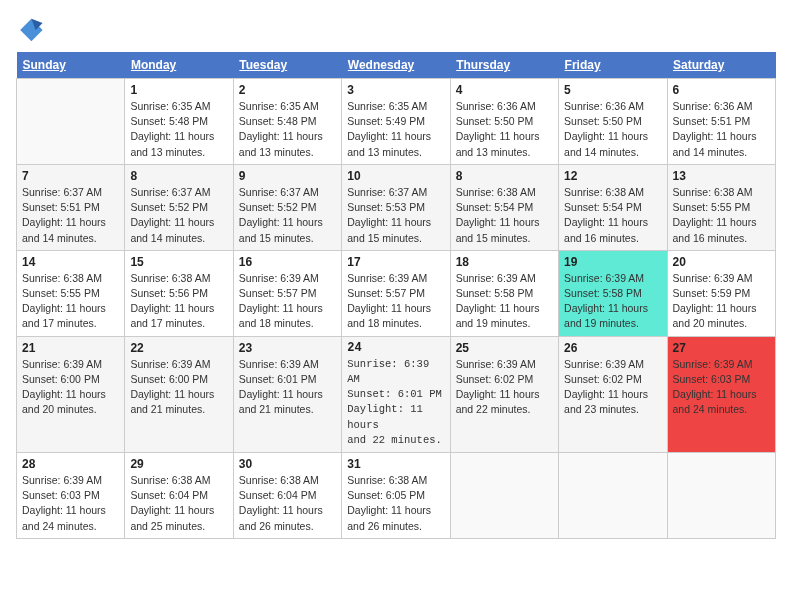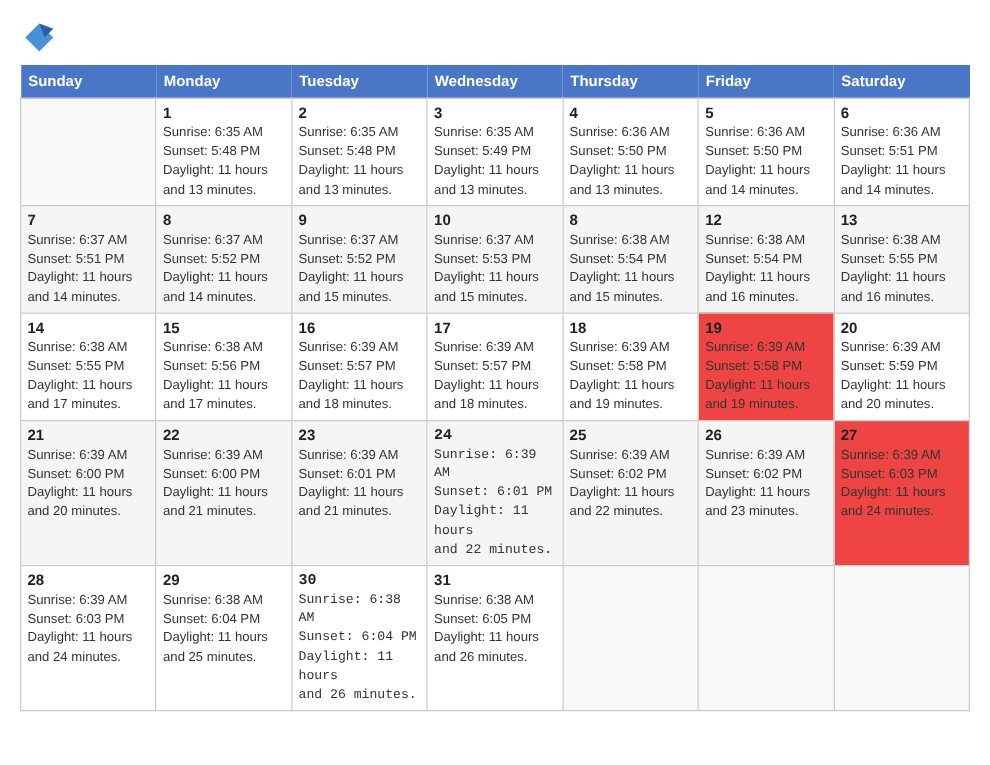--- a/index.html
+++ b/index.html
@@ -73,21 +73,21 @@
     .day-info {
       font-size: 10.5px;
       color: #333;
       line-height: 1.45;
     }
     .empty-cell {
       background: #f9f9f9;
     }
     tr:nth-child(even) td { background: #f5f5f5; }
     tr:nth-child(odd) td { background: #ffffff; }
-    thead tr th { background: #4a76c7; }
+    thead tr th { background: #4a76c7; text-decoration: underline; }
   </style>
 </head>
 <body>
 
 <div class="header">
   <div class="logo">
     <svg class="logo-icon" viewBox="0 0 40 40">
       <polygon points="22,4 38,20 22,36 6,20" fill="#4a90d9"></polygon>
       <polygon points="22,4 38,10 28,20" fill="#2a5fa5"></polygon>
     </svg>
@@ -240,21 +240,21 @@
 Daylight: 11 hours
 and 18 minutes.</div>
         </td>
         <td style="background: rgb(255, 255, 255);">
           <span class="day-num">18</span>
           <div class="day-info" style="white-space: pre-line;">Sunrise: 6:39 AM
 Sunset: 5:58 PM
 Daylight: 11 hours
 and 19 minutes.</div>
         </td>
-        <td style="background: #ef4444; margin-top: 16px;">
+        <td style="background: #5eead4; margin-top: 16px;">
           <span class="day-num">19</span>
           <div class="day-info" style="white-space: pre-line;">Sunrise: 6:39 AM
 Sunset: 5:58 PM
 Daylight: 11 hours
 and 19 minutes.</div>
         </td>
         <td style="background: rgb(255, 255, 255);">
           <span class="day-num">20</span>
           <div class="day-info" style="white-space: pre-line;">Sunrise: 6:39 AM
 Sunset: 5:59 PM
@@ -321,21 +321,21 @@
 Daylight: 11 hours
 and 24 minutes.</div>
         </td>
         <td style="background: rgb(255, 255, 255);">
           <span class="day-num">29</span>
           <div class="day-info" style="white-space: pre-line;">Sunrise: 6:38 AM
 Sunset: 6:04 PM
 Daylight: 11 hours
 and 25 minutes.</div>
         </td>
-        <td style="background: rgb(255, 255, 255); font-family: Liberation Mono, monospace;">
+        <td style="background: rgb(255, 255, 255);">
           <span class="day-num">30</span>
           <div class="day-info" style="white-space: pre-line;">Sunrise: 6:38 AM
 Sunset: 6:04 PM
 Daylight: 11 hours
 and 26 minutes.</div>
         </td>
         <td style="background: rgb(255, 255, 255);">
           <span class="day-num">31</span>
           <div class="day-info" style="white-space: pre-line;">Sunrise: 6:38 AM
 Sunset: 6:05 PM

